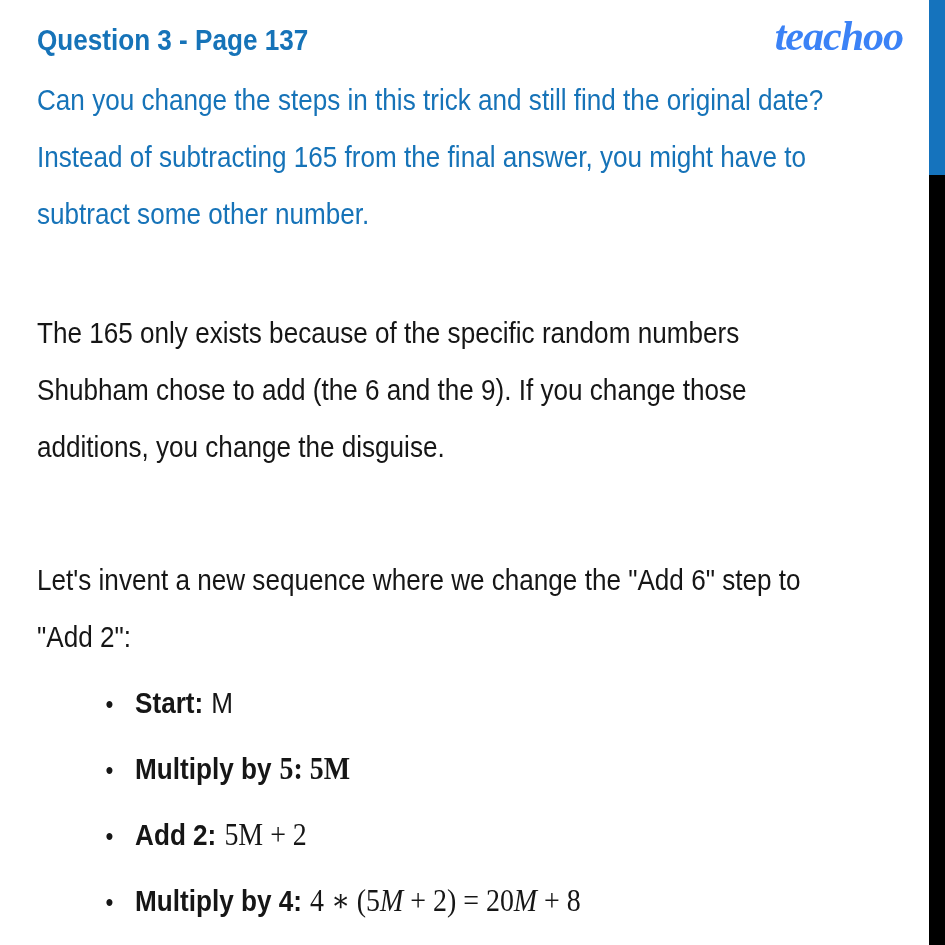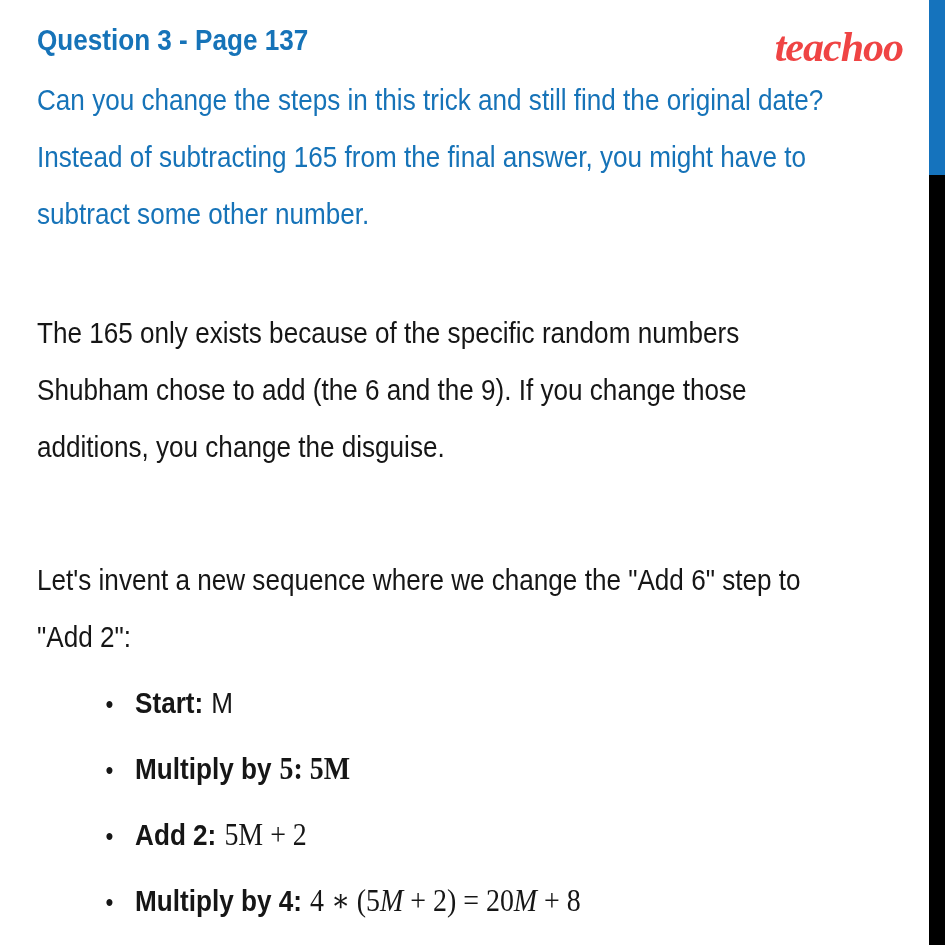--- a/index.html
+++ b/index.html
@@ -20,27 +20,27 @@
     position: absolute;
     top: 0; right: 0;
     width: 16px; height: 945px;
   }
   .edge-bar .seg-blue  { width: 100%; height: 175px; background: var(--bar-blue, #1573bd); }
   .edge-bar .seg-black { width: 100%; height: 770px; background: #000000; }
 
   
   .logo {
     position: absolute;
-    top: 23px; right: 42px;
+    top: 12px; right: 42px;
     font-family: "Liberation Serif", "DejaVu Serif", serif;
     font-weight: bold;
     font-style: italic;
     font-size: 42px;
     letter-spacing: -1px;
-    color: #ef4444;
+    color: #3b82f6;
   }
 
   
   .content {
     position: absolute;
     left: 37px; top: 0;
     width: 1005px;
     transform: scaleX(0.9);
     transform-origin: 0 0;
   }

